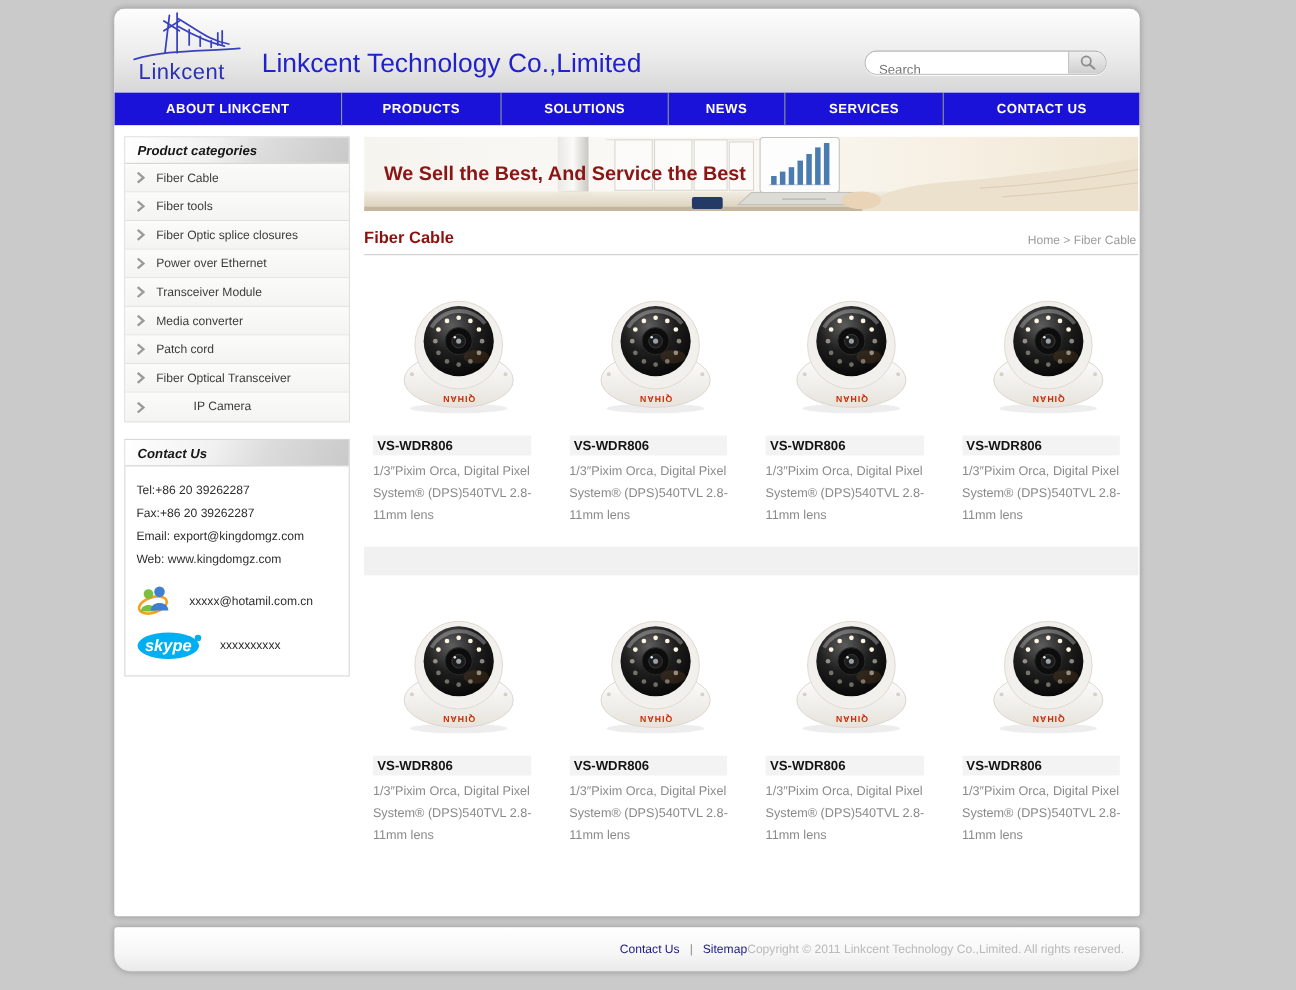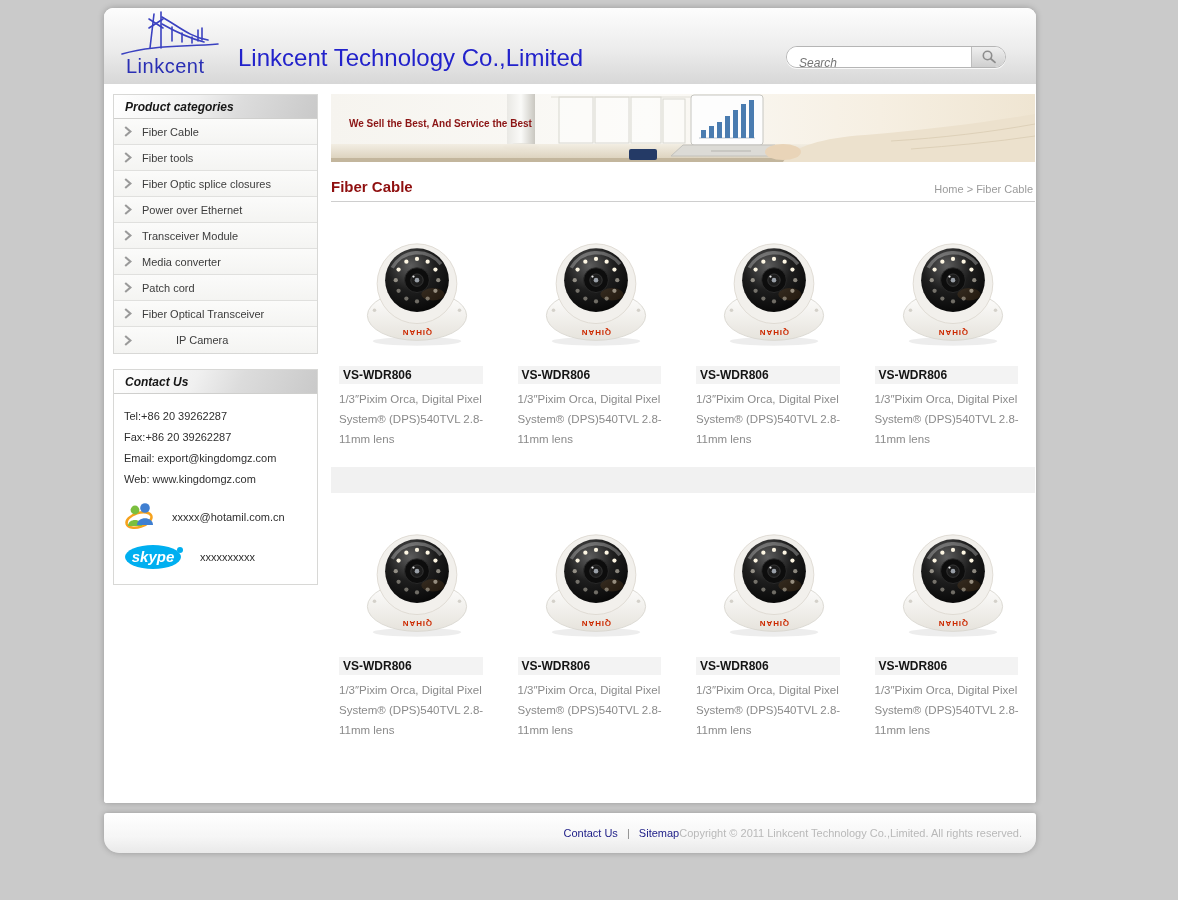--- a/index.html
+++ b/index.html
@@ -9,21 +9,21 @@
 
   .panel { background:#fff; box-shadow:0 0 6px rgba(0,0,0,0.25); }
   .main-panel { border-radius:9px 9px 3px 3px; overflow:hidden; }
 
   
   .header { height:76px; background:linear-gradient(180deg,#fdfdfd 0%,#ececec 55%,#d7d7d7 100%); position:relative; }
   .logo { position:absolute; left:10px; top:2px; width:110px; height:72px; cursor:pointer; }
   .logo-text { position:absolute; left:12px; bottom:4px; font-size:20px; color:#2a2fb4; letter-spacing:0.5px; }
   .company-title { position:absolute; left:134px; top:36px; font-size:24px; color:#2222cb; }
   .searchbox { position:absolute; right:30px; top:38px; width:220px; height:22px; border:1px solid #b5b5b5; border-radius:12px; background:#fff; display:flex; overflow:hidden; box-shadow:0 1px 0 rgba(255,255,255,0.8); }
-  .searchbox input { flex:1; border:0; outline:none; padding:12px 0 0 12px; font-size:12px; color:#555; font-family:"Liberation Sans", sans-serif;font-style:italic; }
+  .searchbox input { flex:1; border:0; outline:none; padding:12px 0 0 12px; font-size:12px; color:#555; font-family:"Liberation Sans", sans-serif; }
   .search-btn { width:34px; border-left:1px solid #bdbdbd; background:linear-gradient(180deg,#efefef,#cfcfcf); cursor:pointer; display:flex; align-items:center; justify-content:center; border:0; border-left:1px solid #bdbdbd; }
 
   
   .nav { height:30px; background:#1b12da; display:flex; }
   .nav-item { color:#fff; font-size:12px; font-weight:bold; letter-spacing:0.4px; display:flex; align-items:center; justify-content:center; cursor:pointer; border-left:1px solid #8a9a8a; }
   .nav-item:first-child { border-left:0; }
   .nav-item:nth-child(1){ width:206px; } .nav-item:nth-child(2){ width:145px; }
   .nav-item:nth-child(3){ width:152px; } .nav-item:nth-child(4){ width:106px; }
   .nav-item:nth-child(5){ width:144px; } .nav-item:nth-child(6){ width:179px; }
 
@@ -40,21 +40,21 @@
 
   .contact-body { padding:12px 8px 14px 10px; font-size:11px; color:#2e2e2e; }
   .contact-line { line-height:21px; }
   .im-row { display:flex; align-items:center; gap:14px; margin-top:12px; }
   .im-row .im-label { font-size:11px; color:#2e2e2e; }
 
   
   .main-col { width:704px; margin-left:13px; flex:none; }
   .banner { position:relative; height:68px; overflow:hidden; }
   .banner svg { display:block; }
-  .banner-slogan { position:absolute; left:18px; top:24px; font-size:10px; font-weight:bold; color:#8b1414; }
+  .banner-slogan { position:absolute; left:18px; top:24px; font-size:18px; font-weight:bold; color:#8b1414; }
 
   .title-row { display:flex; align-items:flex-end; justify-content:space-between; margin-top:16px; padding-bottom:6px; border-bottom:1px solid #cecece; }
   .page-title { font-size:15px; font-weight:bold; color:#8f0f0f; }
   .breadcrumb { font-size:11px; color:#9b9b9b; padding-right:2px; }
   .breadcrumb .bc-home { cursor:pointer; }
 
   .product-row { display:grid; grid-template-columns:repeat(4,1fr); column-gap:10px; margin-top:14px; }
   .row-band { height:26px; background:#f1f1f1; margin-top:8px; }
   .product-card { padding:2px 4px 10px 8px; cursor:pointer; }
   .product-image { height:142px; display:flex; align-items:center; justify-content:center; }
@@ -99,20 +99,28 @@
         <input type="text" placeholder="Search" style="">
         <button class="search-btn">
           <svg width="16" height="16" viewBox="0 0 16 16">
             <circle cx="6.5" cy="6.5" r="4.2" fill="none" stroke="#8d8d8d" stroke-width="1.6"></circle>
             <line x1="9.8" y1="9.8" x2="14" y2="13.4" stroke="#8d8d8d" stroke-width="1.8" stroke-linecap="round"></line>
           </svg>
         </button>
       </div>
     </div>
 
+    <div class="nav">
+      <div class="nav-item">ABOUT LINKCENT</div>
+      <div class="nav-item">PRODUCTS</div>
+      <div class="nav-item">SOLUTIONS</div>
+      <div class="nav-item">NEWS</div>
+      <div class="nav-item">SERVICES</div>
+      <div class="nav-item">CONTACT US</div>
+    </div>
 
     <div class="content">
 
       <div class="sidebar">
         <div class="side-box">
           <div class="side-head">Product categories</div>
           <div>
 
               <div class="cat-item">
                 <svg class="chev" viewBox="0 0 8 11">

